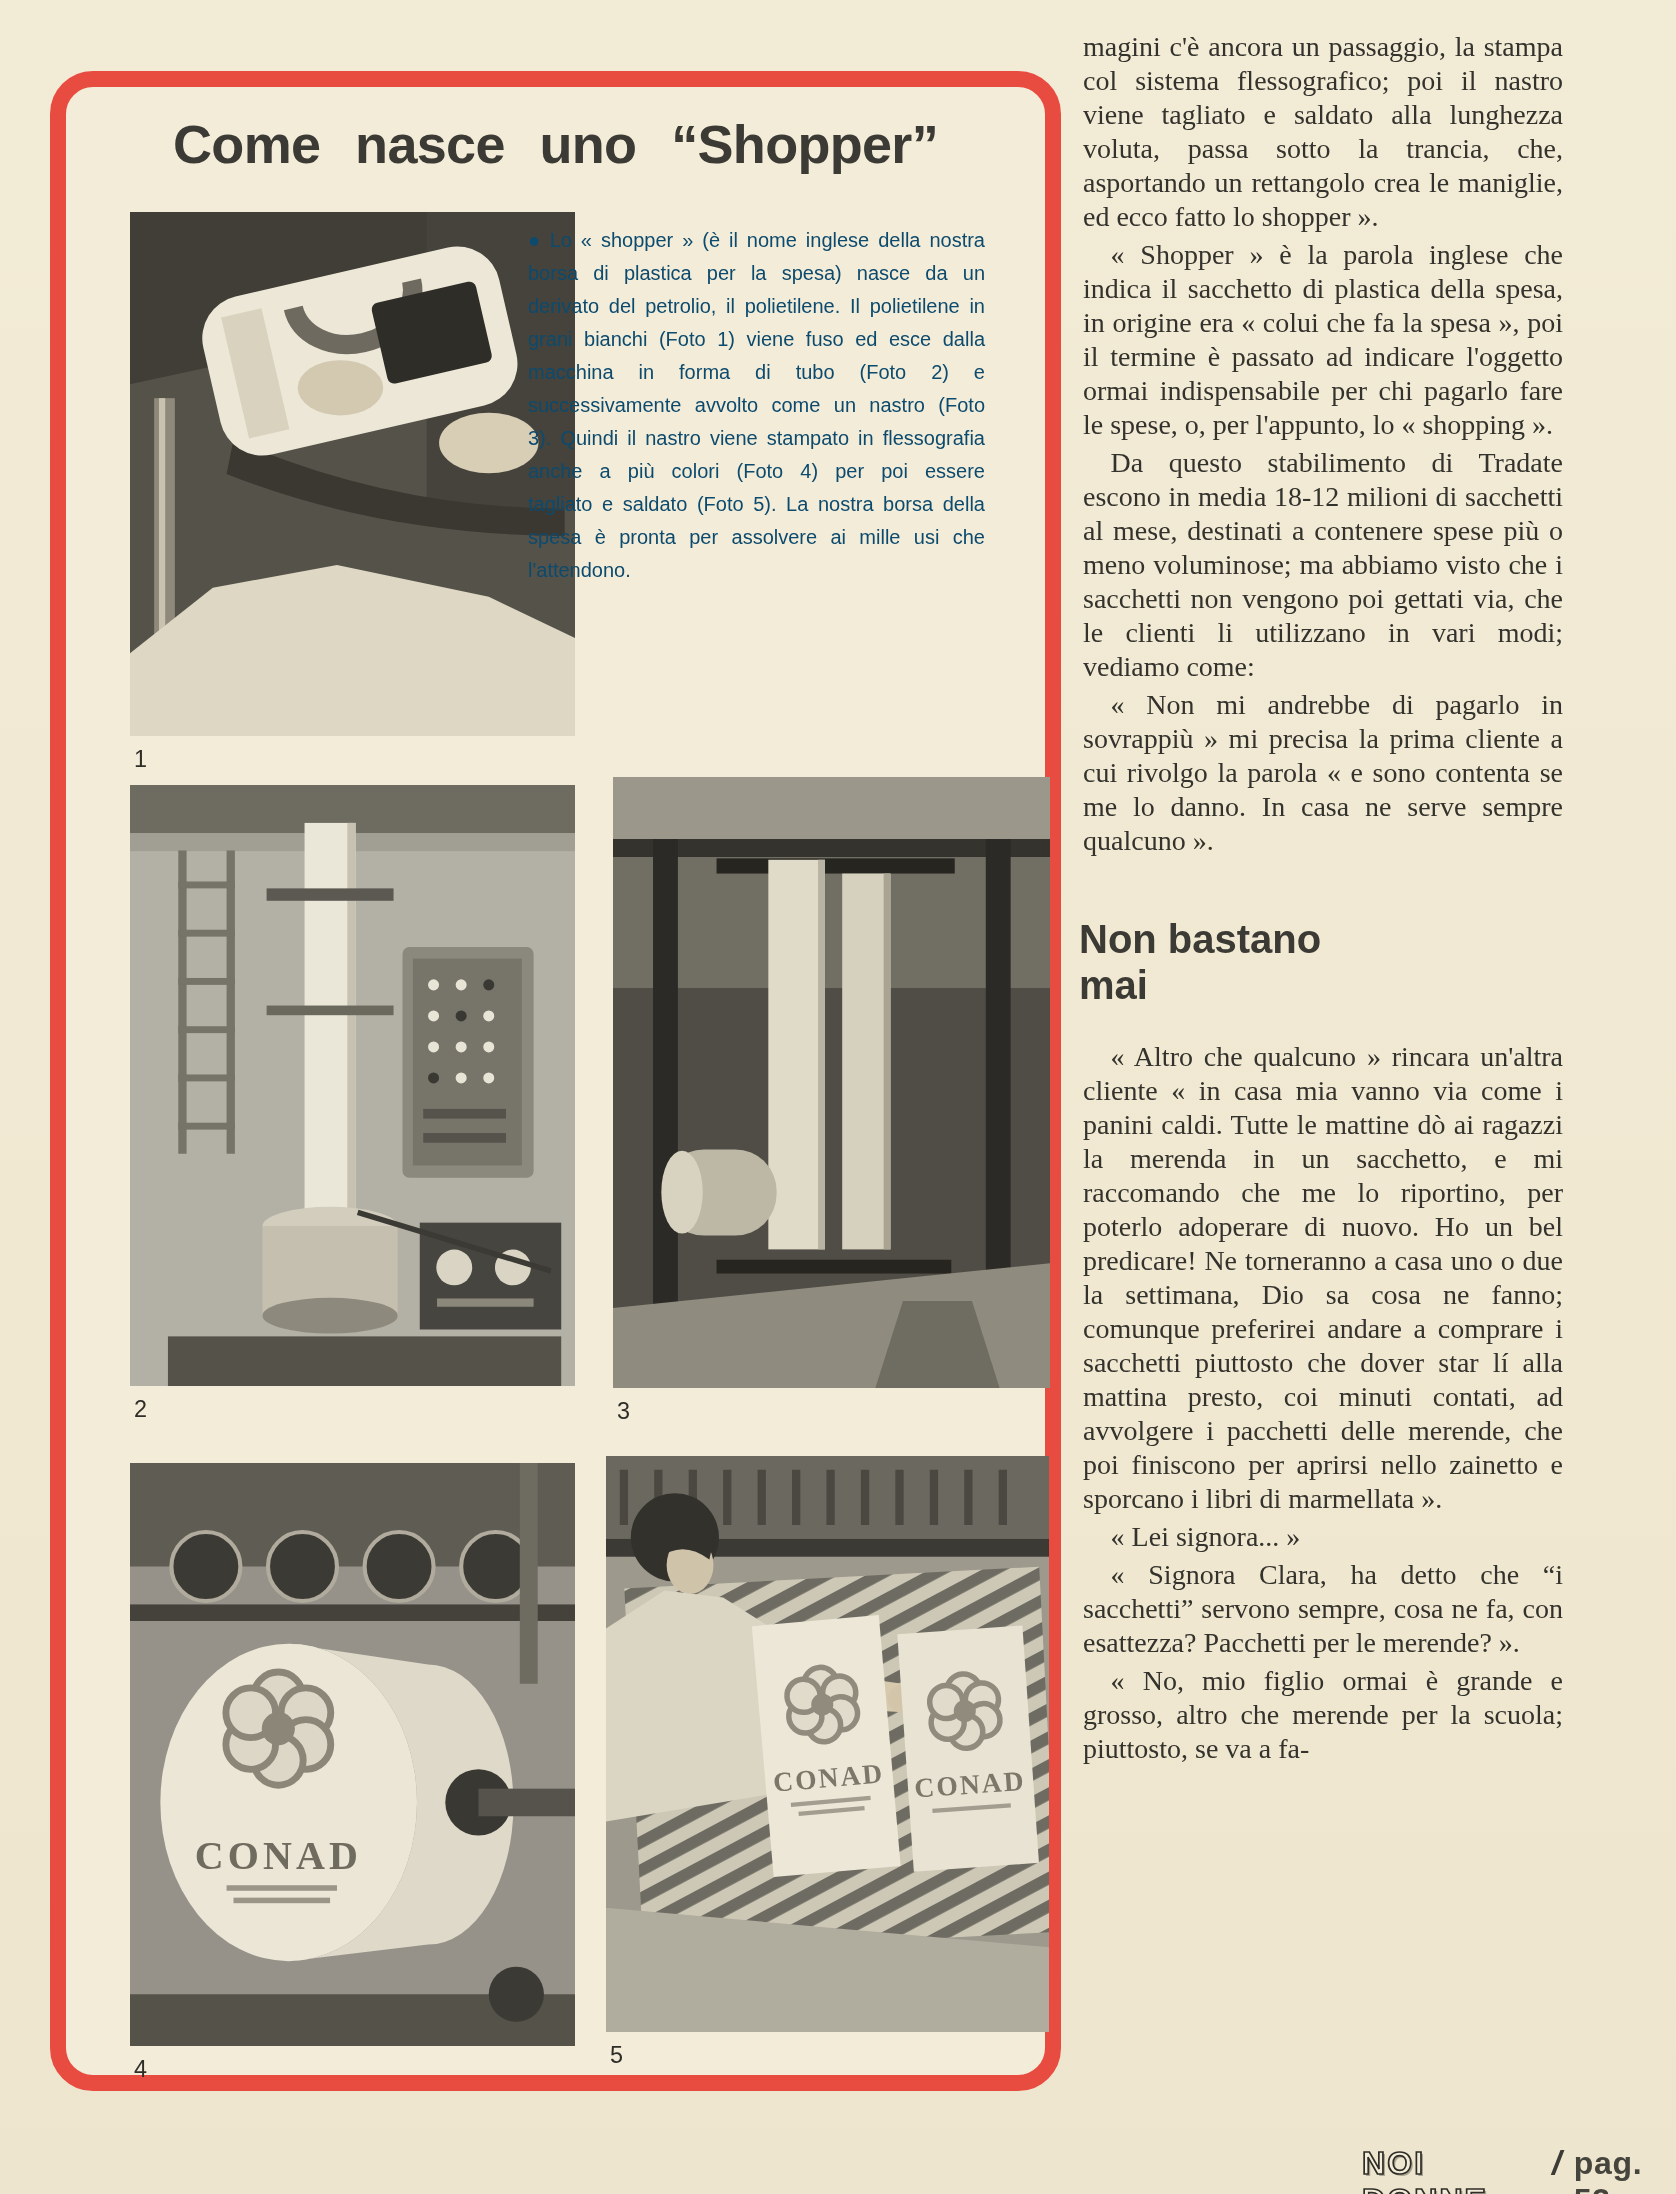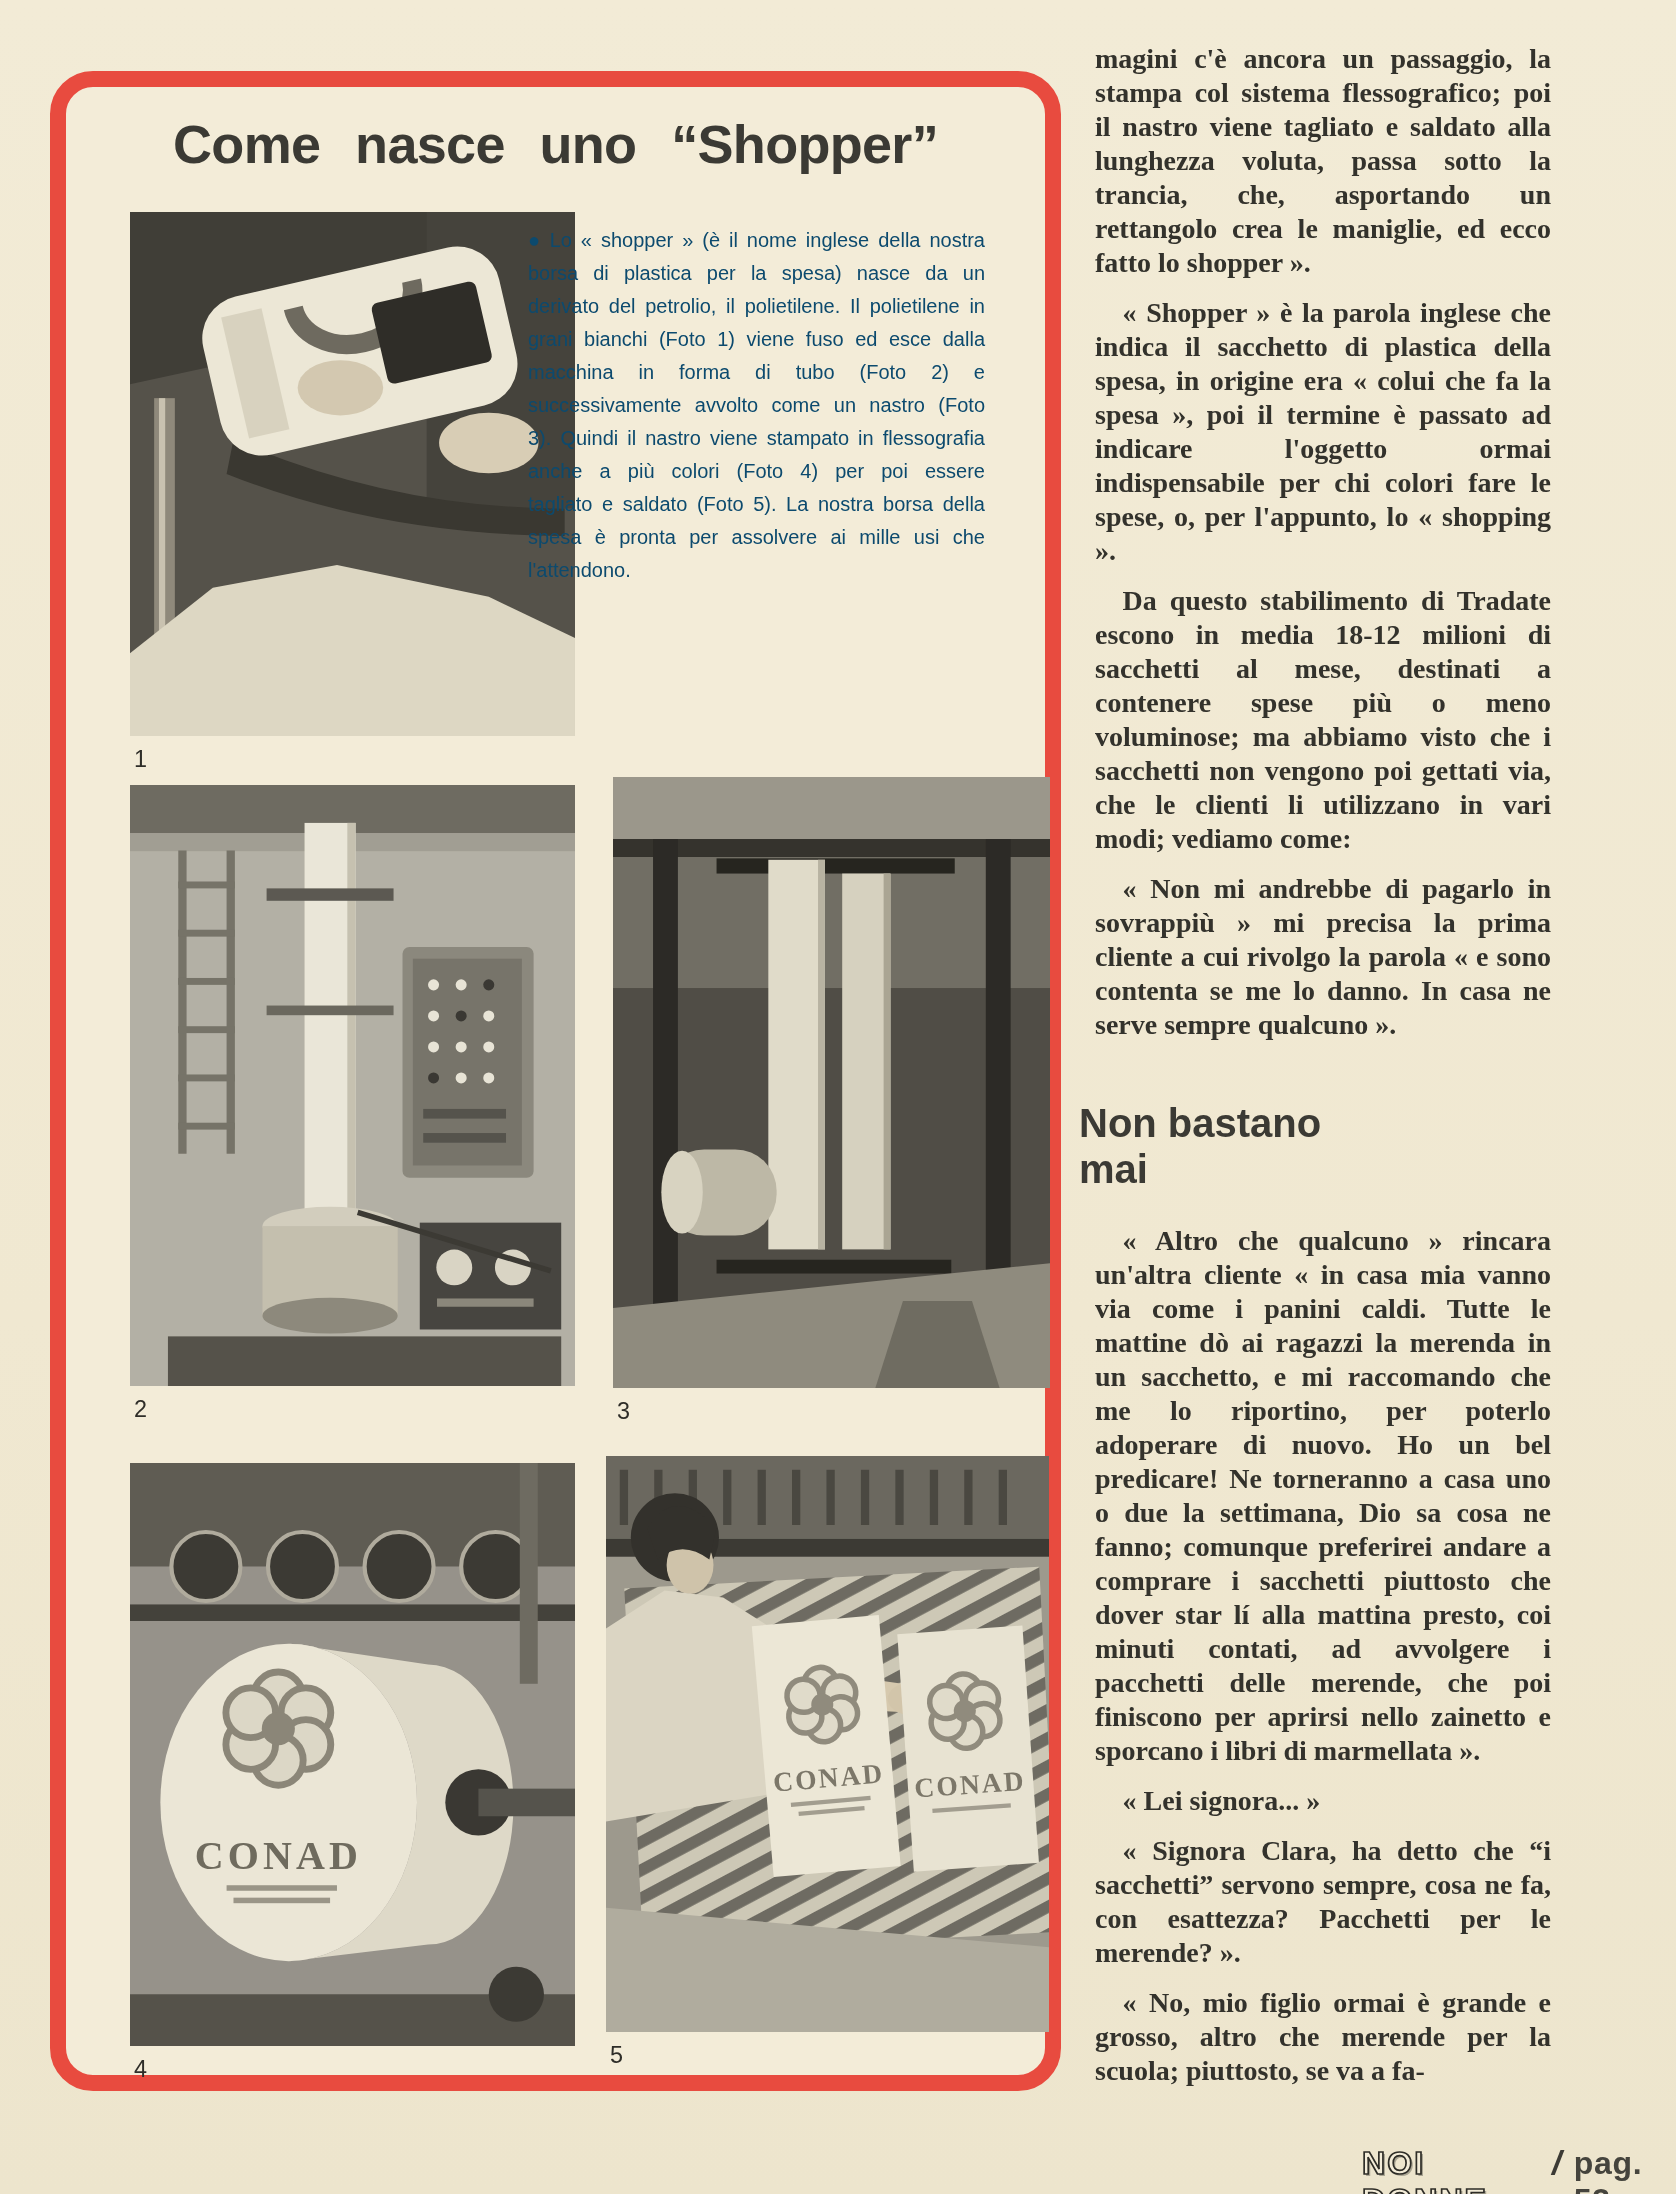--- a/index.html
+++ b/index.html
@@ -17,21 +17,21 @@
     font-family:"Liberation Sans",sans-serif;font-size:23.4px;color:#2e2d28;}
   .ph1{left:24px;top:114px;width:445px;height:524px;}
   .ph2{left:24px;top:687px;width:445px;height:601px;}
   .ph3{left:507px;top:679px;width:437px;height:611px;}
   .ph4{left:24px;top:1365px;width:445px;height:583px;}
   .ph5{left:500px;top:1358px;width:443px;height:576px;}
 
   
   .right-col{position:absolute;left:1079px;top:26px;width:488px;
     font-family:"Liberation Serif",serif;font-size:28px;line-height:34px;text-align:justify;color:#33322c;}
-  .right-col p{margin:16px;text-indent:27.6px;font-weight:bold;}
+  .right-col p{margin:4px;text-indent:27.6px;}
   .right-col p.first{text-indent:0;}
   .subheading{margin:58px 0 32px 0;font-family:"Liberation Sans",sans-serif;font-weight:700;
     font-size:40px;line-height:46px;color:#3b3a34;text-align:left;}
 
   
   .page-footer{position:absolute;left:1362px;top:2143px;display:flex;align-items:baseline;gap:12.4px;
     font-family:"Liberation Sans",sans-serif;}
   .footer-mag{font-size:32px;font-weight:900;letter-spacing:2.1px;color:#f3ecd8;
     -webkit-text-stroke:1.7px #2e2d27;text-shadow:2.1px 2.1px 0 rgba(46,45,39,.35);}
   .footer-sep{font-size:34px;font-weight:700;font-style:italic;color:#3c3b35;}
@@ -258,21 +258,21 @@
         </g>
         <polygon points="0,835 0,655 643,712 643,835" fill="#b0ac9e"></polygon>
       </svg>
       <figcaption>5</figcaption>
     </figure>
 
   </section>
 
   <aside class="right-col">
     <p class="first">magini c'è ancora un passaggio, la stampa col sistema flessografico; poi il nastro viene tagliato e saldato alla lunghezza voluta, passa sotto la trancia, che, asportando un rettangolo crea le maniglie, ed ecco fatto lo shopper ».</p>
-    <p>« Shopper » è la parola inglese che indica il sacchetto di plastica della spesa, in origine era « colui che fa la spesa », poi il termine è passato ad indicare l'oggetto ormai indispensabile per chi colori fare le spese, o, per l'appunto, lo « shopping ».</p>
+    <p>« Shopper » è la parola inglese che indica il sacchetto di plastica della spesa, in origine era « colui che fa la spesa », poi il termine è passato ad indicare l'oggetto ormai indispensabile per chi pagarlo fare le spese, o, per l'appunto, lo « shopping ».</p>
     <p>Da questo stabilimento di Tradate escono in media 18-12 milioni di sacchetti al mese, destinati a contenere spese più o meno voluminose; ma abbiamo visto che i sacchetti non vengono poi gettati via, che le clienti li utilizzano in vari modi; vediamo come:</p>
     <p>« Non mi andrebbe di pagarlo in sovrappiù » mi precisa la prima cliente a cui rivolgo la parola « e sono contenta se me lo danno. In casa ne serve sempre qualcuno ».</p>
 
     <h2 class="subheading">
       <span>Non bastano</span><br>
       <span>mai</span>
     </h2>
 
     <p>« Altro che qualcuno » rincara un'altra cliente « in casa mia vanno via come i panini caldi. Tutte le mattine dò ai ragazzi la merenda in un sacchetto, e mi raccomando che me lo riportino, per poterlo adoperare di nuovo. Ho un bel predicare! Ne torneranno a casa uno o due la settimana, Dio sa cosa ne fanno; comunque preferirei andare a comprare i sacchetti piuttosto che dover star lí alla mattina presto, coi minuti contati, ad avvolgere i pacchetti delle merende, che poi finiscono per aprirsi nello zainetto e sporcano i libri di marmellata ».</p>
     <p>« Lei signora... »</p>

